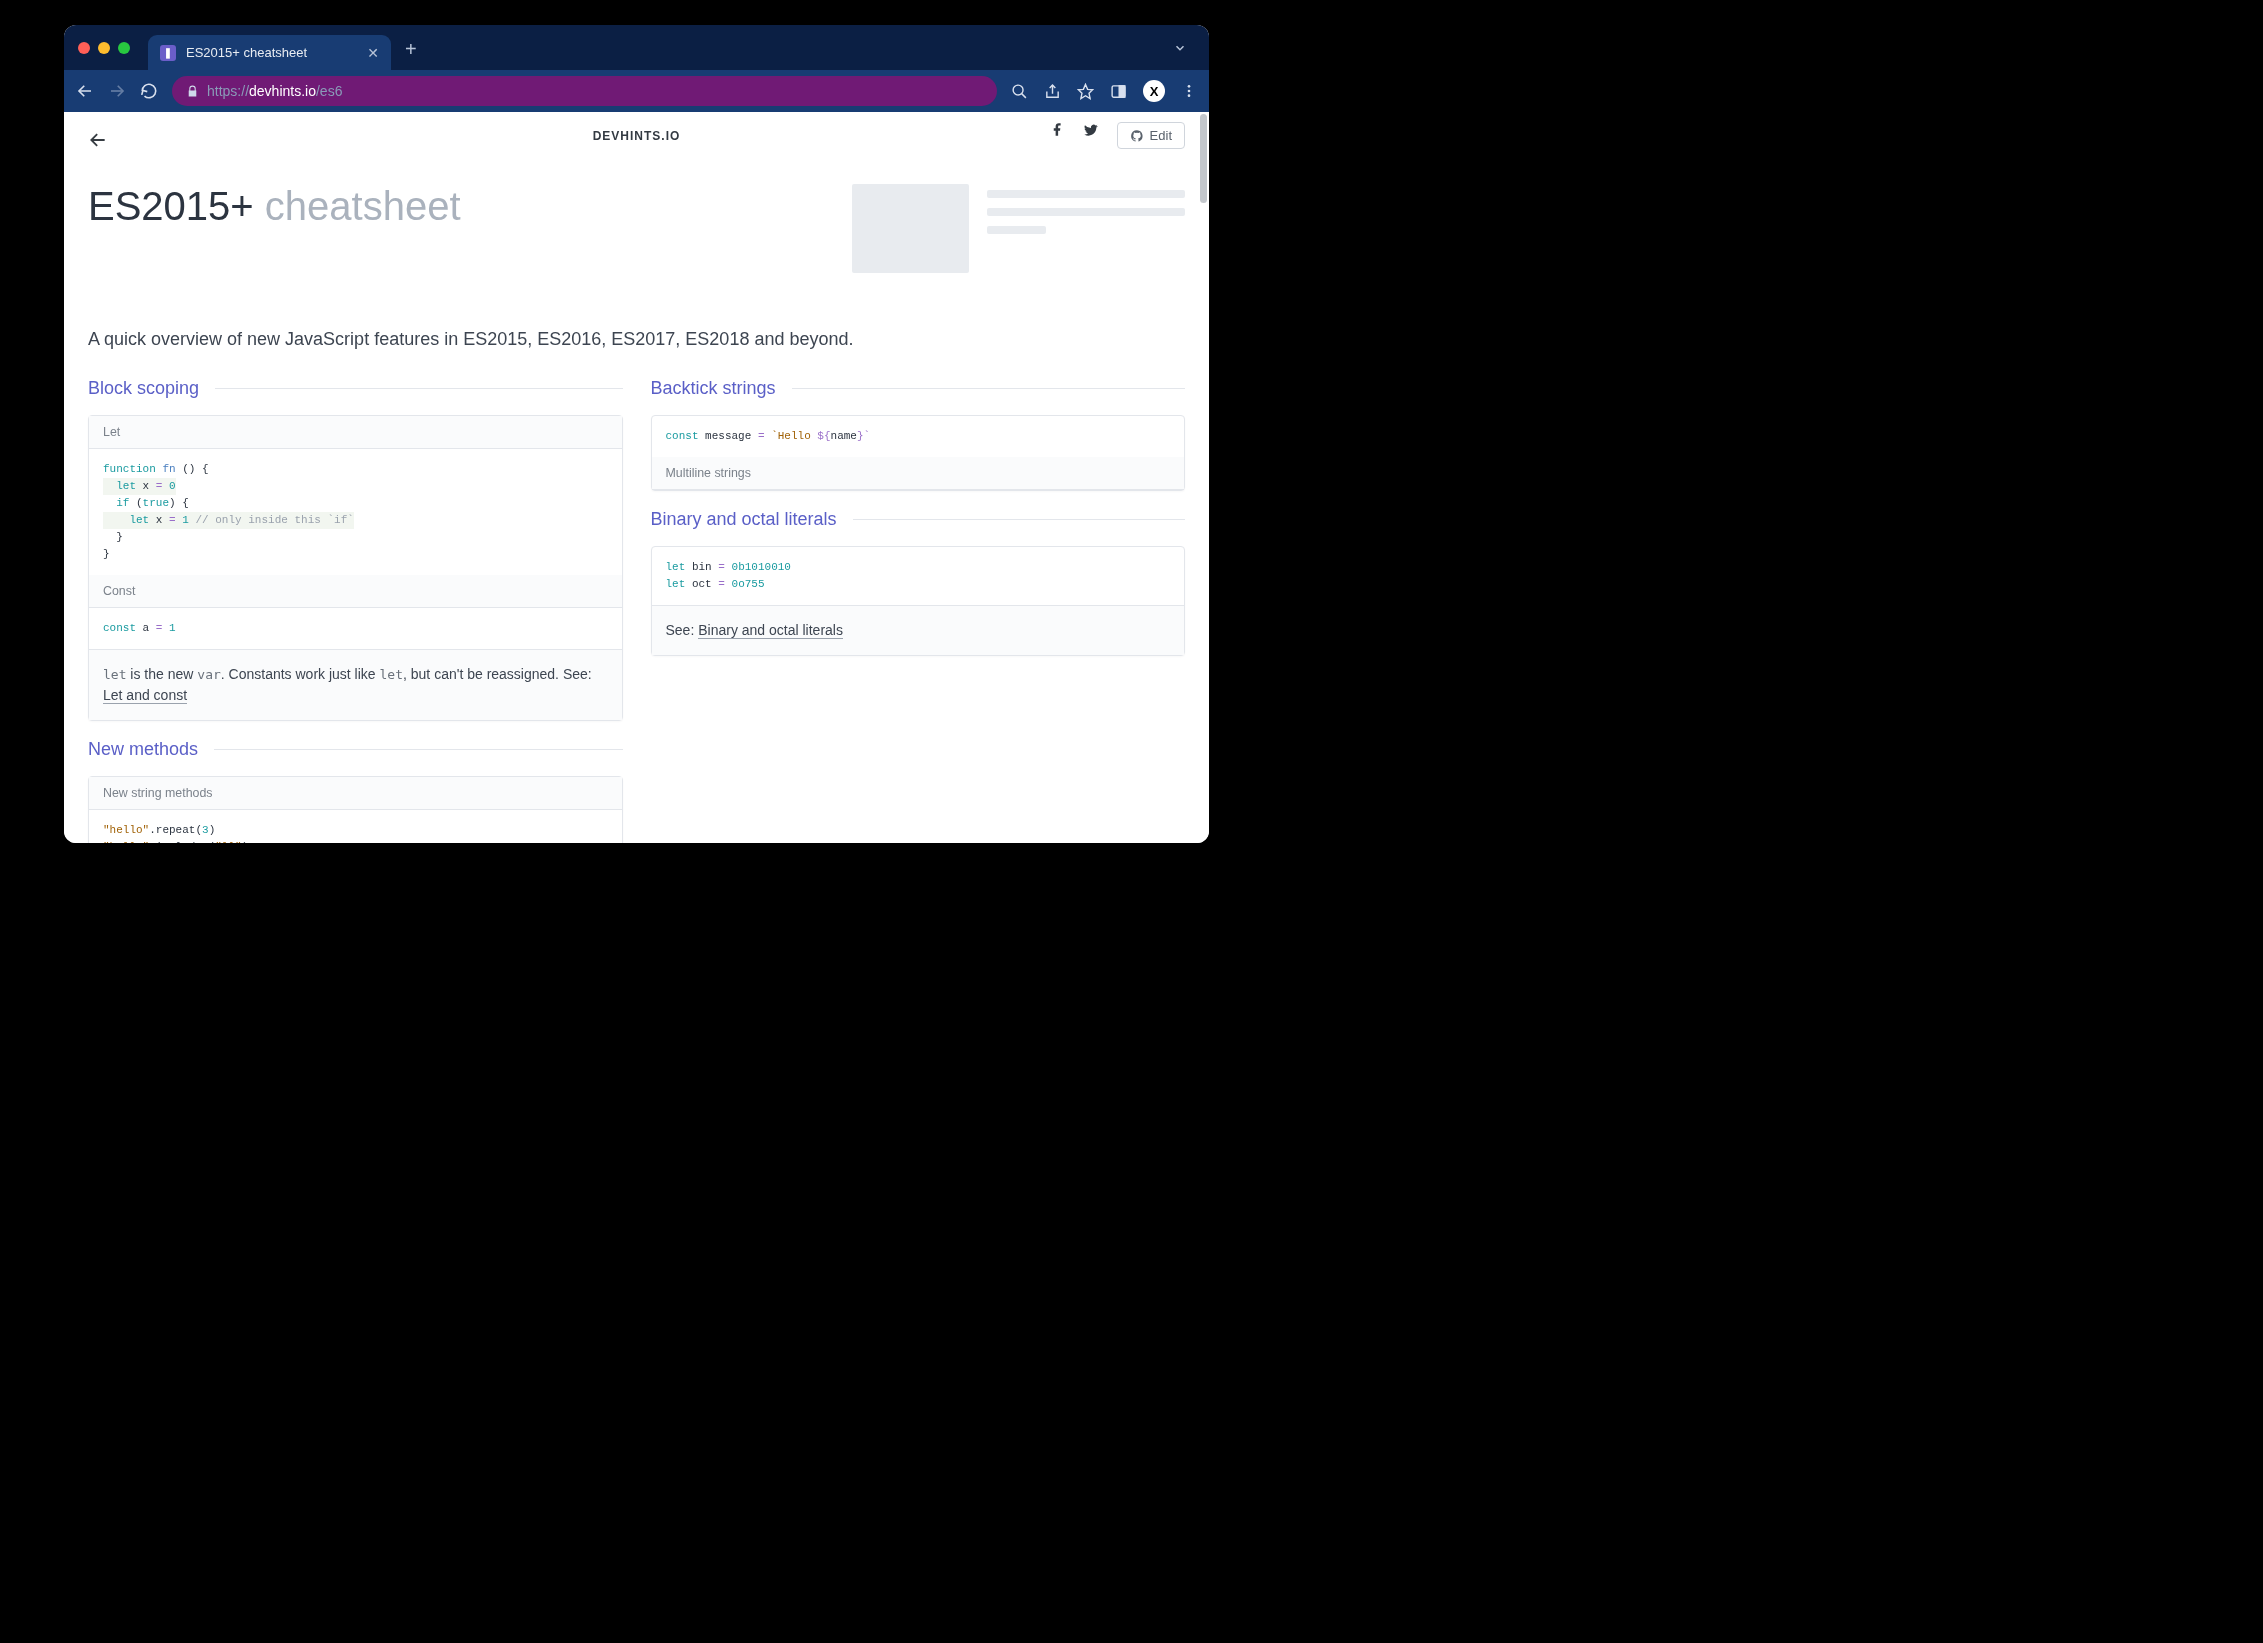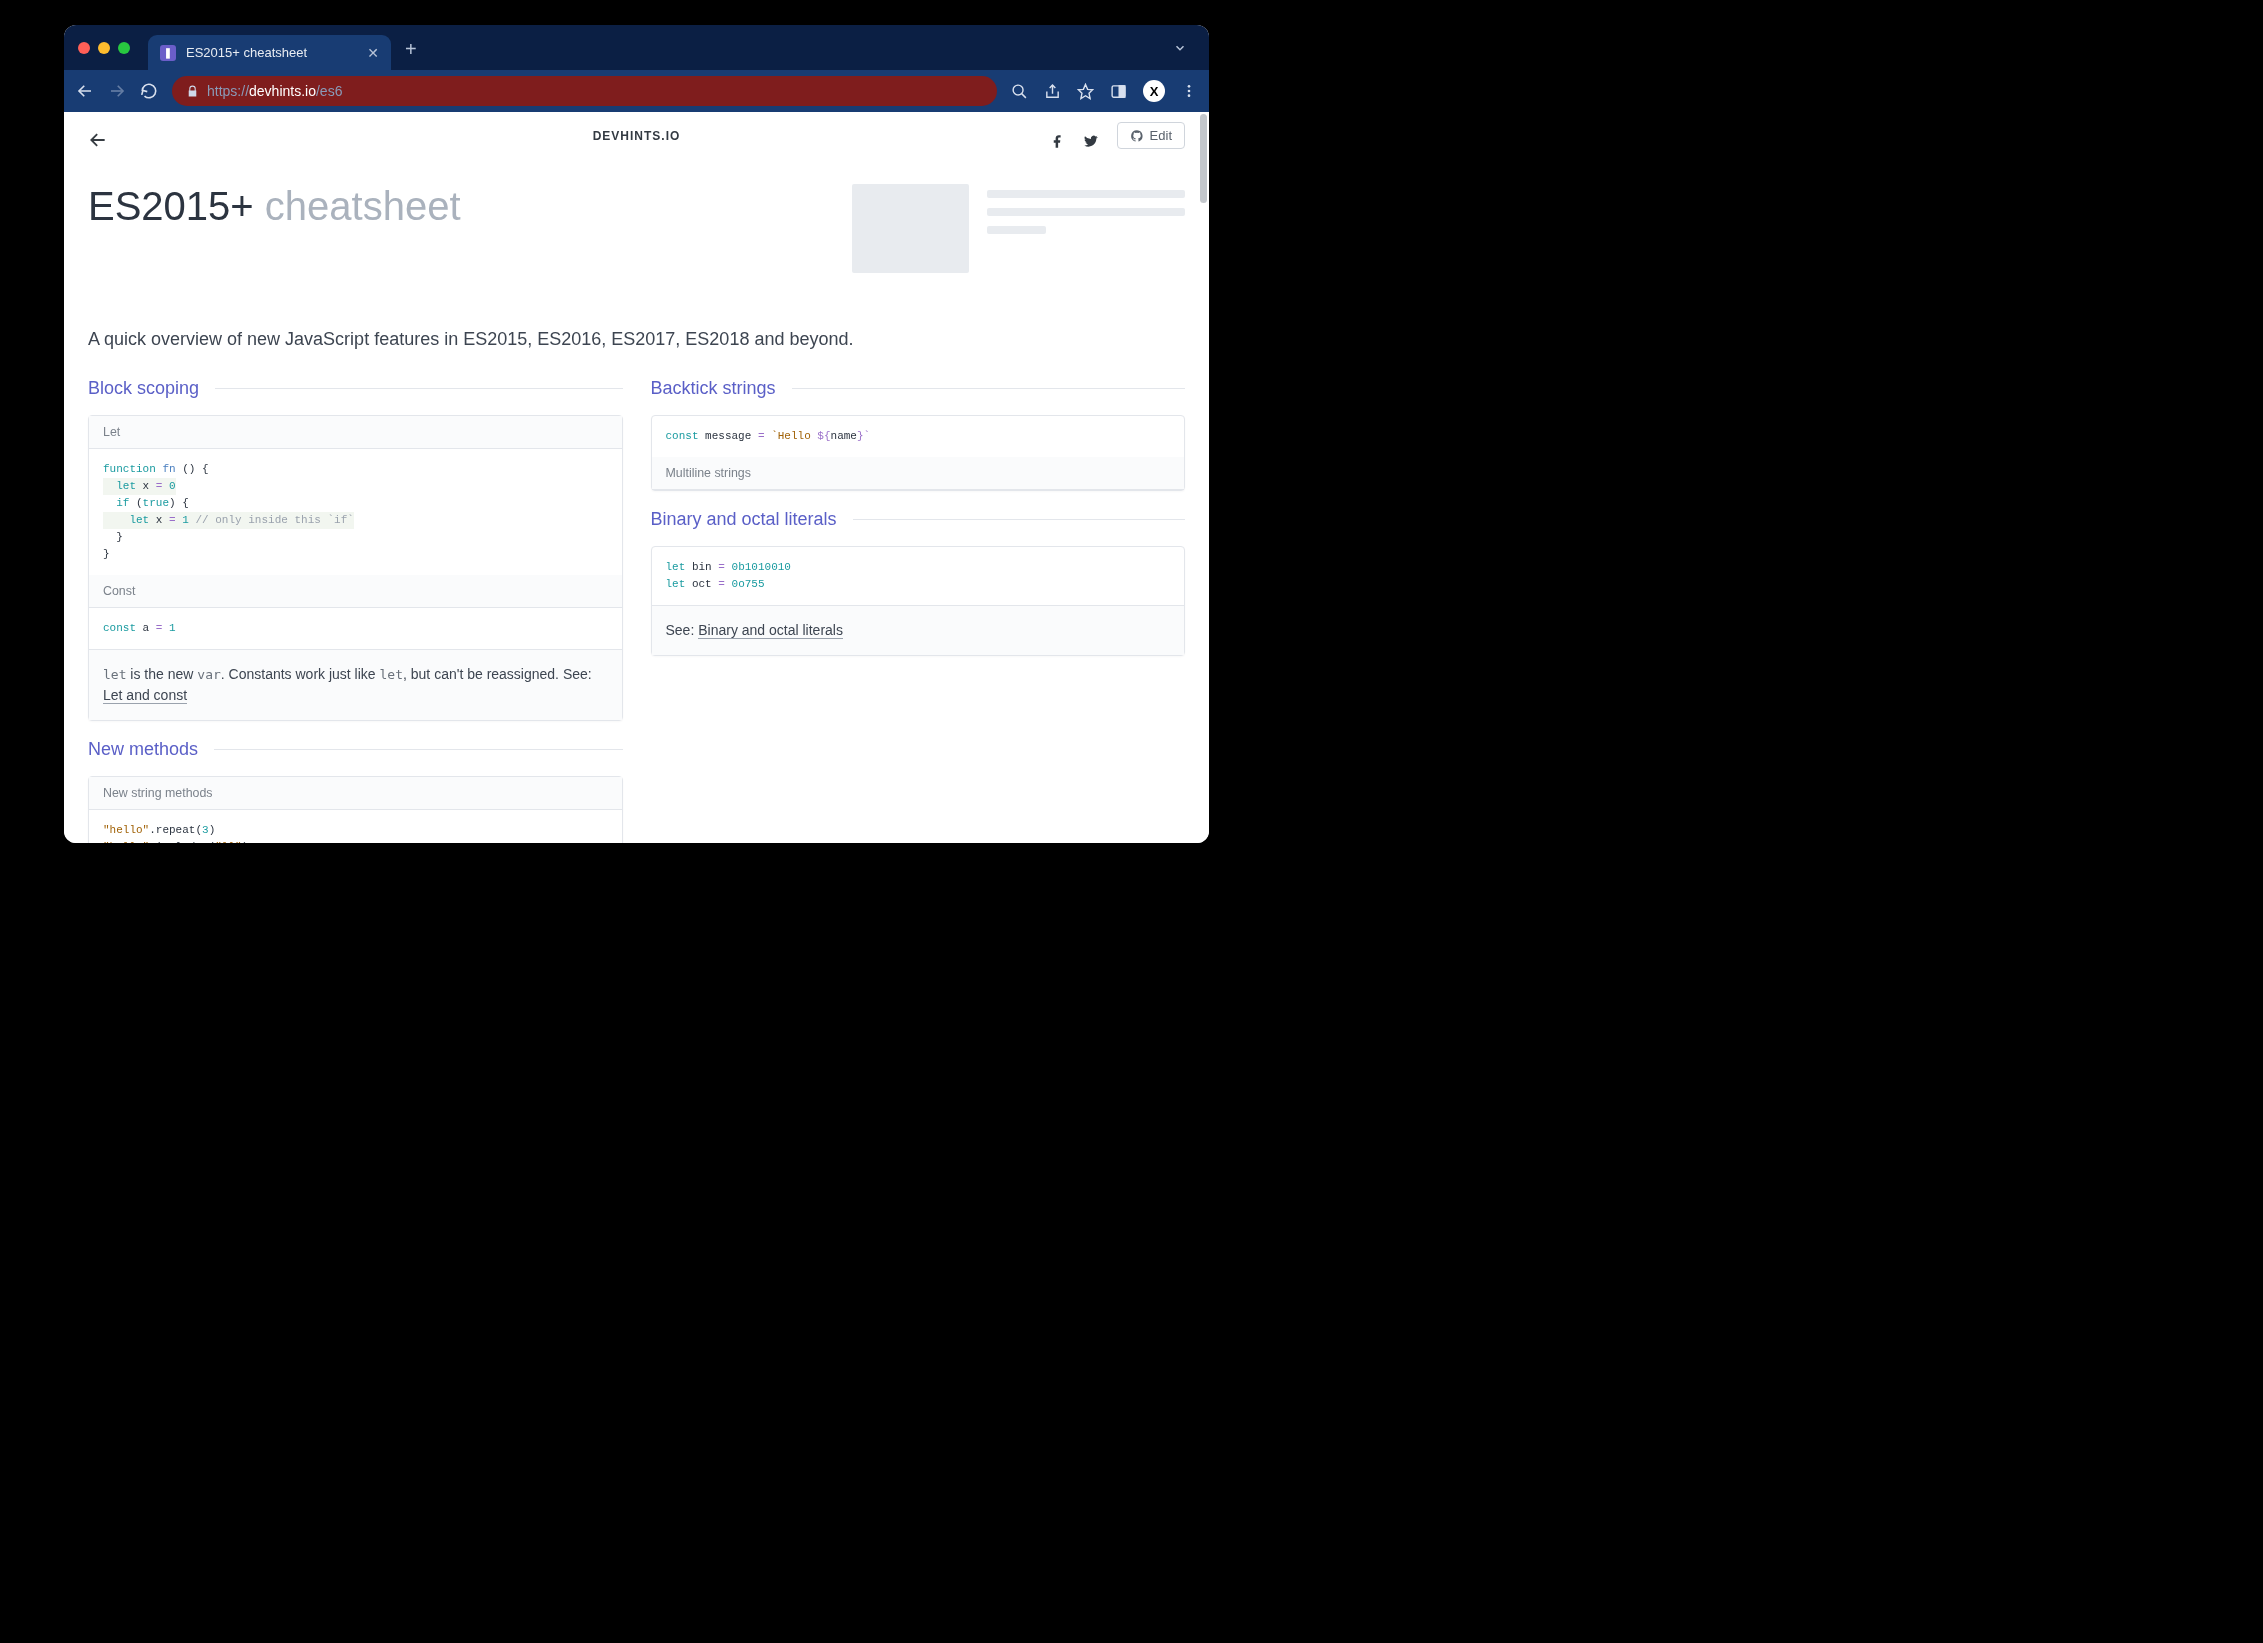--- a/index.html
+++ b/index.html
@@ -58,21 +58,21 @@
     background: #183c73;
     display: flex;
     align-items: center;
     padding: 0 12px;
     gap: 14px;
   }
   .nav-icon { color: #d8e0ee; width: 18px; height: 18px; display:flex;align-items:center;justify-content:center; }
   .nav-icon.disabled { opacity: 0.4; }
   .url-bar {
     flex: 1;
-    background: #7f1d1d;
+    background: #701a75;
     border-radius: 16px;
     height: 30px;
     display: flex;
     align-items: center;
     padding: 0 14px;
     gap: 8px;
     color: #cfd9ea;
     font-size: 14px;
   }
   .lock-icon { color: #cfd9ea; }
@@ -113,21 +113,21 @@
     font-size: 12px;
     letter-spacing: 1px;
     color: #333a42;
     font-weight: 600;
   }
   .header-right {
     position: absolute;
     right: 24px;
     top: 10px;
     display: flex;
-    align-items: flex-end;
+    align-items: flex-start;
     gap: 18px;
   }
   .social-icon { color: #333a42; }
   .edit-btn {
     border: 1px solid #d0d5dc;
     border-radius: 4px;
     padding: 5px 12px;
     font-size: 13px;
     color: #5a626c;
     display: flex;

